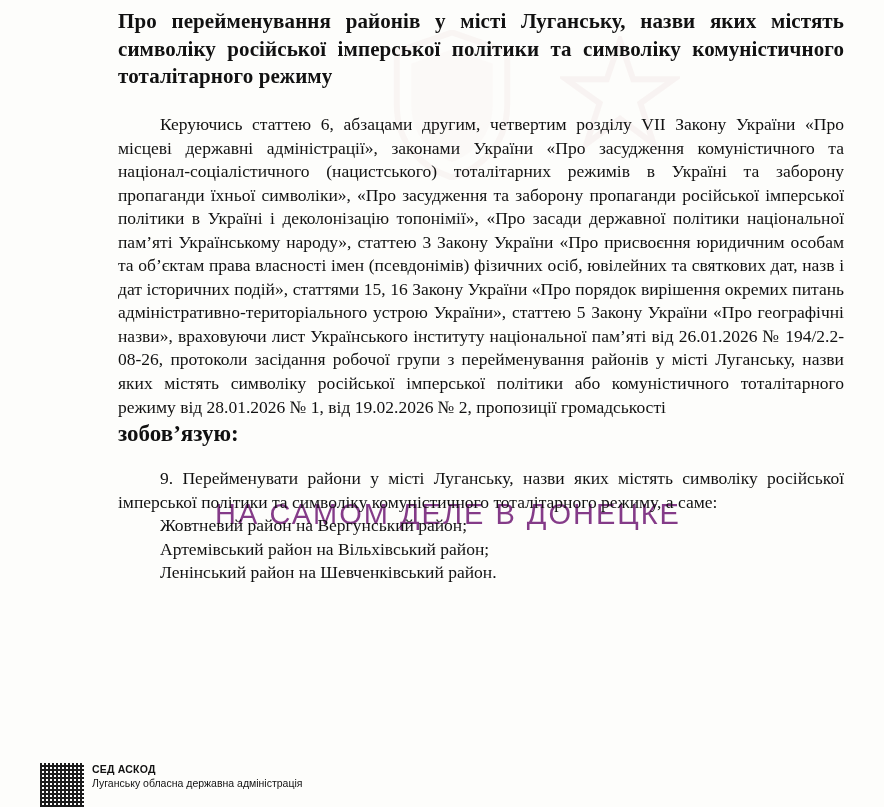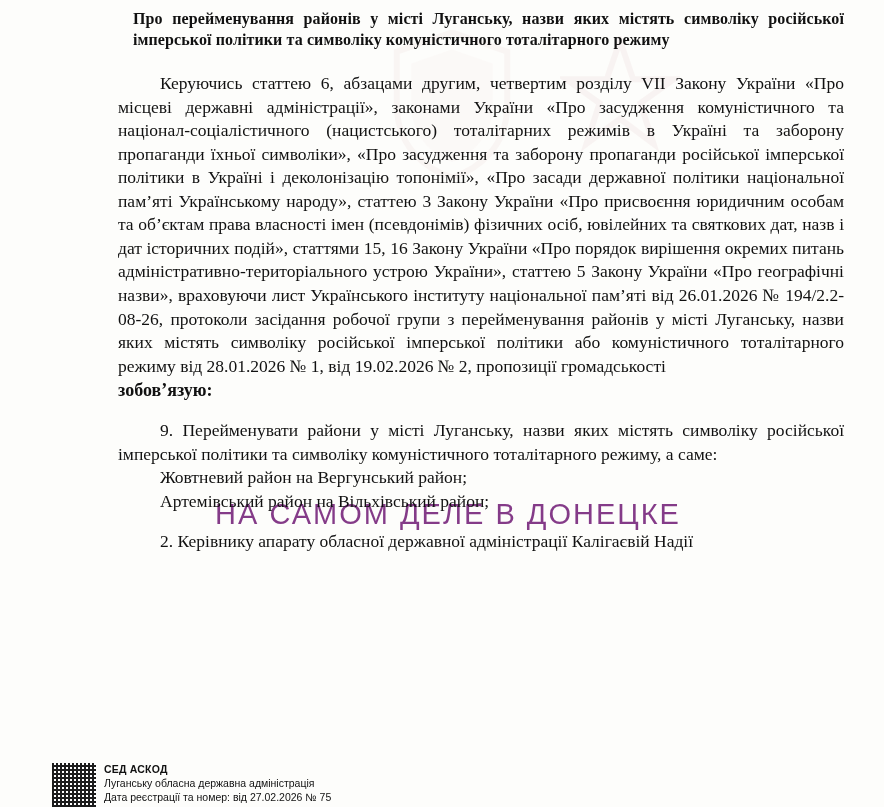--- a/index.html
+++ b/index.html
@@ -54,25 +54,25 @@
     font-size: 29px;
     letter-spacing: 2px;
     color: #701a75;
     opacity: 0.85;
     pointer-events: none;
     white-space: nowrap;
   }
 
   .doc-title {
     font-weight: bold;
-    font-size: 16px;
+    font-size: 21px;
     line-height: 1.32;
     text-align: justify;
     text-align-last: left;
-    margin: 0 0 22px 15px;
+    margin: 0 0 22px 0;
     letter-spacing: 0.1px;
     position: relative;
     z-index: 2;
   }
 
   p.body-par {
     font-size: 17.5px;
     line-height: 1.345;
     text-align: justify;
     margin: 0;
@@ -80,39 +80,39 @@
     z-index: 2;
     hyphens: none;
   }
   p.body-par.indent {
     text-indent: 42px;
   }
   .spacer-md { height: 17px; }
 
   .bold-line {
     font-weight: bold;
-    font-size: 18px;
+    font-size: 23px;
     line-height: 1.345;
     position: relative;
     z-index: 2;
   }
 
   .sub-list {
     font-size: 17.5px;
     line-height: 1.345;
     position: relative;
     z-index: 2;
     padding-left: 42px;
   }
   .sub-list div { white-space: nowrap; }
 
   
   .footer-stamp {
     position: absolute;
-    left: 40px;
+    left: 28px;
     bottom: 0;
     width: 560px;
     height: 44px;
     display: flex;
     align-items: flex-start;
     gap: 8px;
     z-index: 3;
     padding-left: 12px;
   }
   .qr {
@@ -156,28 +156,27 @@
 
   <div class="bold-line">зобов’язую:</div>
 
   <div class="spacer-md"></div>
 
   <p class="body-par indent">9. Перейменувати райони у місті Луганську, назви яких містять символіку російської імперської політики та символіку комуністичного тоталітарного режиму, а саме:</p>
 
   <div class="sub-list">
     <div>Жовтневий район на Вергунський район;</div>
     <div>Артемівський район на Вільхівський район;</div>
+    <div>Ленінський район на Шевченківський район.</div>
   </div>
 
   <div class="spacer-md"></div>
 
-  <p class="body-par indent">2. Керівнику апарату обласної державної адміністрації Калігаєвій Надії</p>
 
   <div class="footer-stamp">
     <div class="qr"></div>
     <div class="stamp-text">
       <div class="l1">СЕД АСКОД</div>
       <div class="l2">Луганську обласна державна адміністрація</div>
-      <div class="l3">Дата реєстрації та номер: від 27.02.2026 № 75</div>
     </div>
   </div>
 
 </div>
 
 </body></html>

